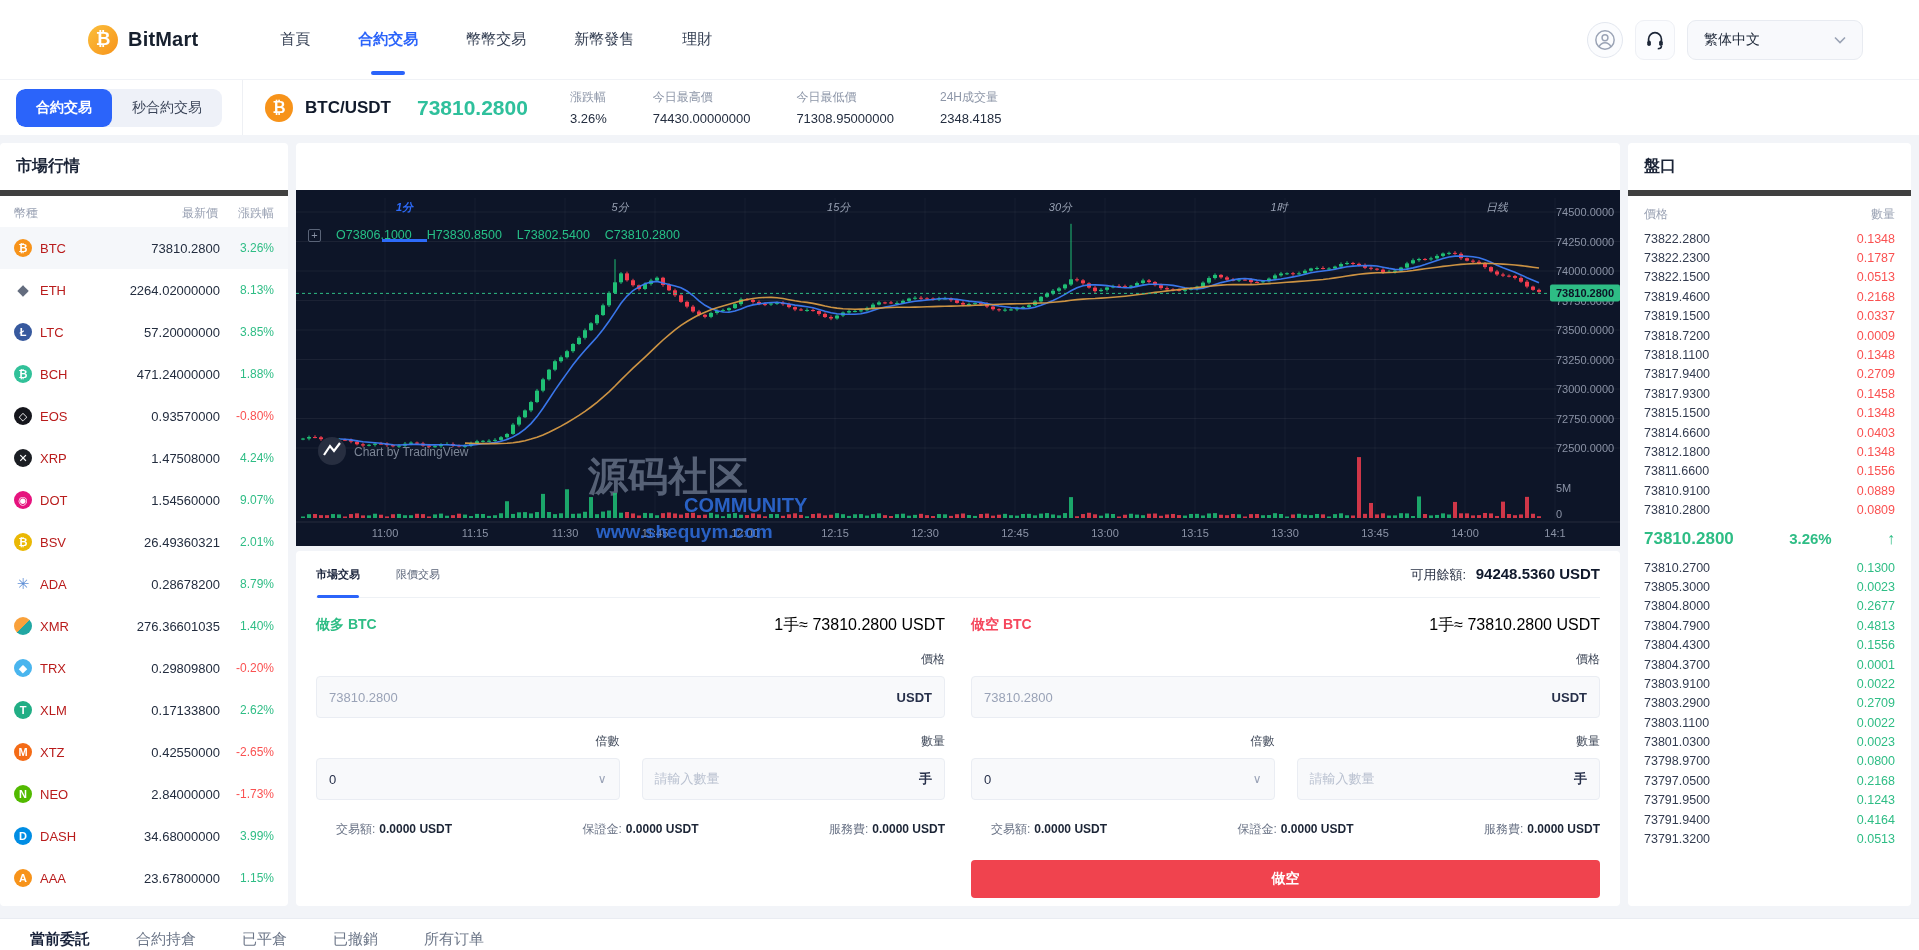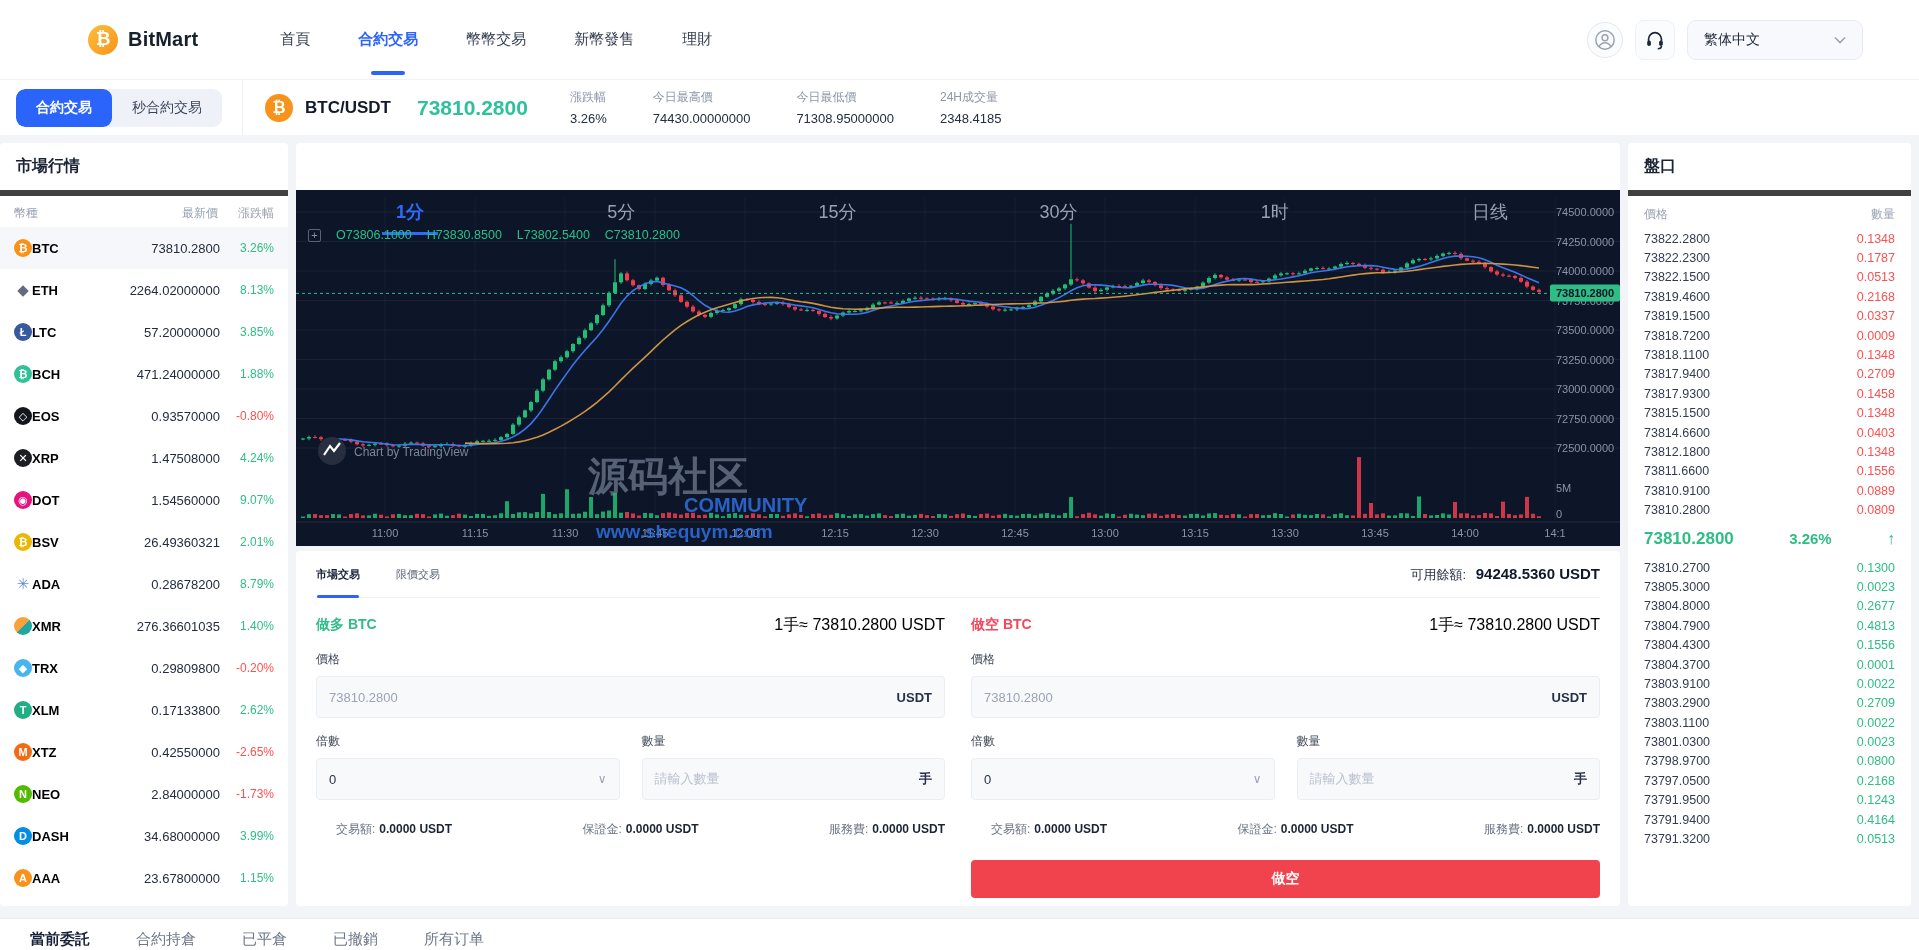--- a/index.html
+++ b/index.html
@@ -41,45 +41,45 @@
   
   .market-card { width:288px; height:763px; }
   .panel-title { font-size:16px; font-weight:bold; color:#1a2336; padding:13px 16px; border-bottom:6px solid #404040; }
   .mhead { display:flex; align-items:center; padding:9px 14px 5px 14px; font-size:12px; color:#99a1b3; }
   .mhead .h-sym { flex:1; }
   .mhead .h-price { width:110px; text-align:right; }
   .mhead .h-chg { width:56px; text-align:right; }
   .mrow { display:flex; align-items:center; height:42px; padding:0 14px; cursor:pointer; }
   .mrow.hl { background:#f5f7fa; }
   .cicon { width:18px; height:18px; border-radius:50%; color:#fff; font-size:11px; font-weight:bold; display:inline-flex; align-items:center; justify-content:center; flex:none; }
-  .csym { font-size:13px; color:#000000; font-weight:700; flex:1; }
+  .csym { font-size:13px; color:#b91c1c; font-weight:400; margin-left:8px; flex:1; }
   .cprice { width:116px; text-align:right; font-size:13px; color:#232d3f; }
   .cchg { width:54px; text-align:right; font-size:12px; }
   .up { color:#2ebd85; } .down { color:#fa5151; }
 
   
   .center { width:1324px; margin:0 8px; }
   .chart-card { height:403px; padding-top:47px; }
   .chartbox { position:relative; width:1324px; height:356px; background:#0d1528; }
   .tf-row { position:absolute; top:4px; left:0; right:0; display:flex; justify-content:space-between; padding:0 98px 0 86px; z-index:3; }
-  .tf { font-size:18px; color:#98a1b3; padding:6px 14px 8px 14px; border-bottom:3px solid transparent; cursor:pointer; }
+  .tf { font-size:11px; color:#98a1b3; padding:6px 14px 24px 14px; border-bottom:3px solid transparent; cursor:pointer;font-style:italic; }
   .tf.active { color:#2d6bfa; font-weight:bold; border-bottom-color:#2d6bfa; }
   .ohlc { position:absolute; top:38px; left:12px; display:flex; align-items:center; gap:15px; z-index:3; font-size:12.5px; color:#26c087; }
   .ohlc .plusbox { width:13px; height:13px; border:1px solid #5a6478; color:#8a93a6; font-size:11px; line-height:11px; text-align:center; border-radius:2px; }
   svg.chart { position:absolute; inset:0; }
 
   
   .trade-card { margin-top:5px; height:355px; padding:0 20px; }
   .ttabs-row { height:47px; display:flex; align-items:center; border-bottom:1px solid #eef1f5; }
   .ttab { position:relative; font-size:11px; color:#5a6478; margin-right:36px; height:47px; display:flex; align-items:center; cursor:pointer; }
   .ttab.active { color:#18223a; font-weight:bold; }
   .ttab.active::after { content:""; position:absolute; bottom:0; left:50%; transform:translateX(-50%); width:42px; height:3px; background:#2b64fa; border-radius:2px; }
   .balance { margin-left:auto; font-size:13px; color:#2a3245; }
   .balance b { font-size:15px; color:#10192c; margin-left:6px; }
-  .forms { display:flex; gap:26px; padding-top:16px; }
+  .forms { display:flex; gap:26px; padding-top:16px;text-align:right; }
   .fcol { flex:1; }
   .fhead { display:flex; justify-content:space-between; align-items:center; height:22px; }
   .fside { font-size:14px; font-weight:bold; }
   .fside.long { color:#2ebd85; } .fside.short { color:#f5465c; }
   .funit { font-size:16px; color:#000000; }
   .flabel { font-size:12px; color:#3f4859; margin:15px 0 8px; }
   .ibox { height:42px; background:#f8f9fb; border:1px solid #eaedf3; border-radius:4px; display:flex; align-items:center; justify-content:space-between; padding:0 12px; cursor:text; }
   .ibox .val { font-size:13px; color:#9aa3b7; }
   .ibox .valdark { font-size:13px; color:#27304a; }
   .ibox .suffix { font-size:13px; color:#27304a; font-weight:600; }

